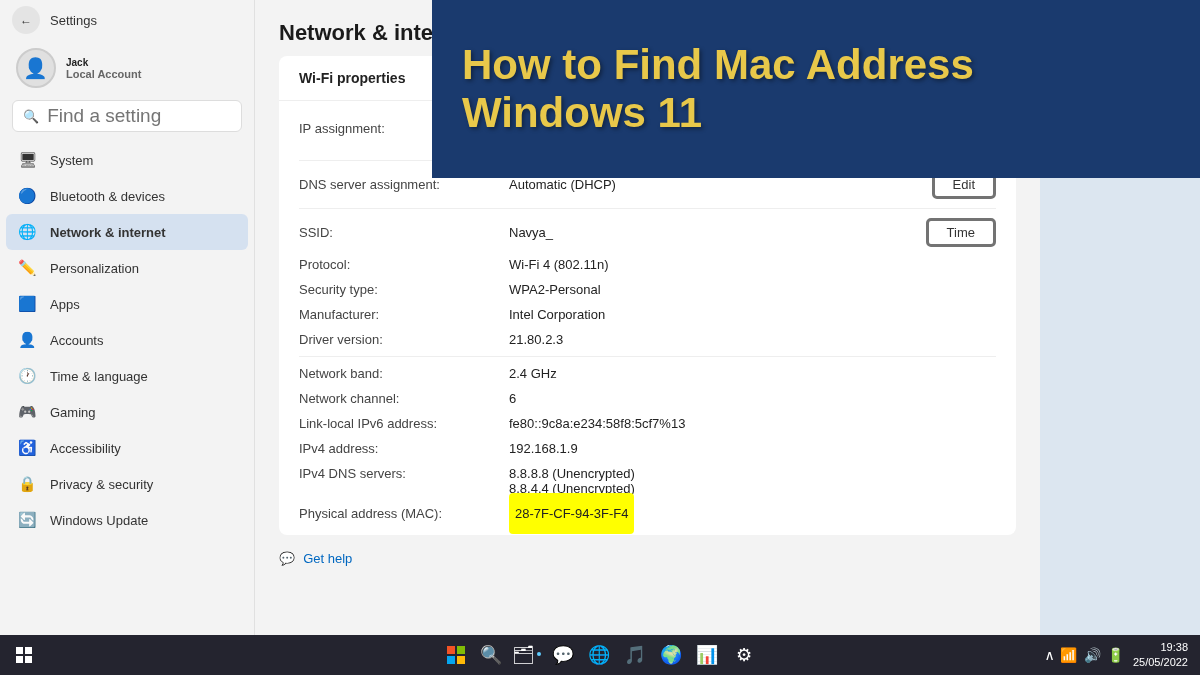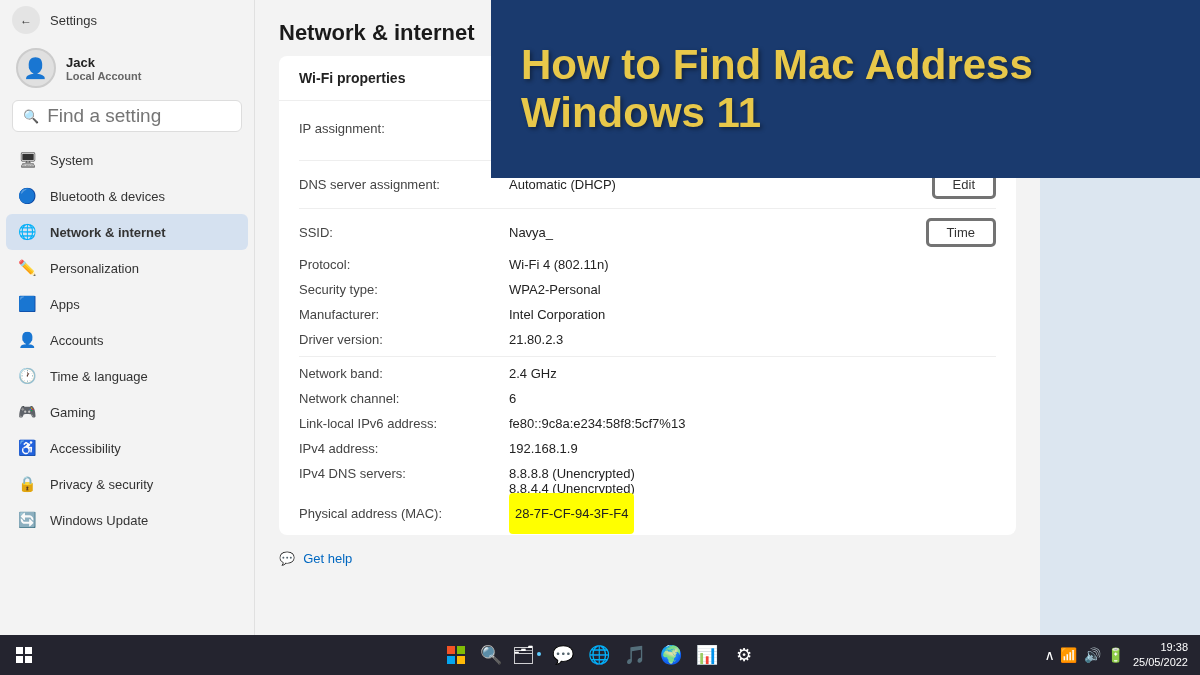--- a/index.html
+++ b/index.html
@@ -106,21 +106,21 @@
       height: 40px;
       border-radius: 50%;
       border: 2px solid #ccc;
       background: #e0e0e0;
       display: flex;
       align-items: center;
       justify-content: center;
       font-size: 20px;
       color: #555;
     }
-    .user-info-name { font-size: 13px; font-weight: 600; color: #222; }
+    .user-info-name { font-size: 10px; font-weight: 600; color: #222; }
     .user-info-sub { font-size: 11px; color: #666; font-weight: bold; }
 
     
     .search-bar {
       margin: 0 12px 10px 12px;
       display: flex;
       align-items: center;
       background: white;
       border: 1px solid #ddd;
       border-radius: 6px;
@@ -248,21 +248,21 @@
       padding: 13px 6px;
       border-radius: 4px;
       font-weight: 500;
     }
 
     
     .tutorial-overlay {
       position: absolute;
       top: 0;
       right: 0;
-      width: 709px;
+      width: 768px;
       height: 178px;
       background: #1a3a6e;
       display: flex;
       align-items: center;
       justify-content: flex-start;
       padding: 20px 30px;
       z-index: 50;
     }
     .tutorial-text {
       color: #e8c84a;

